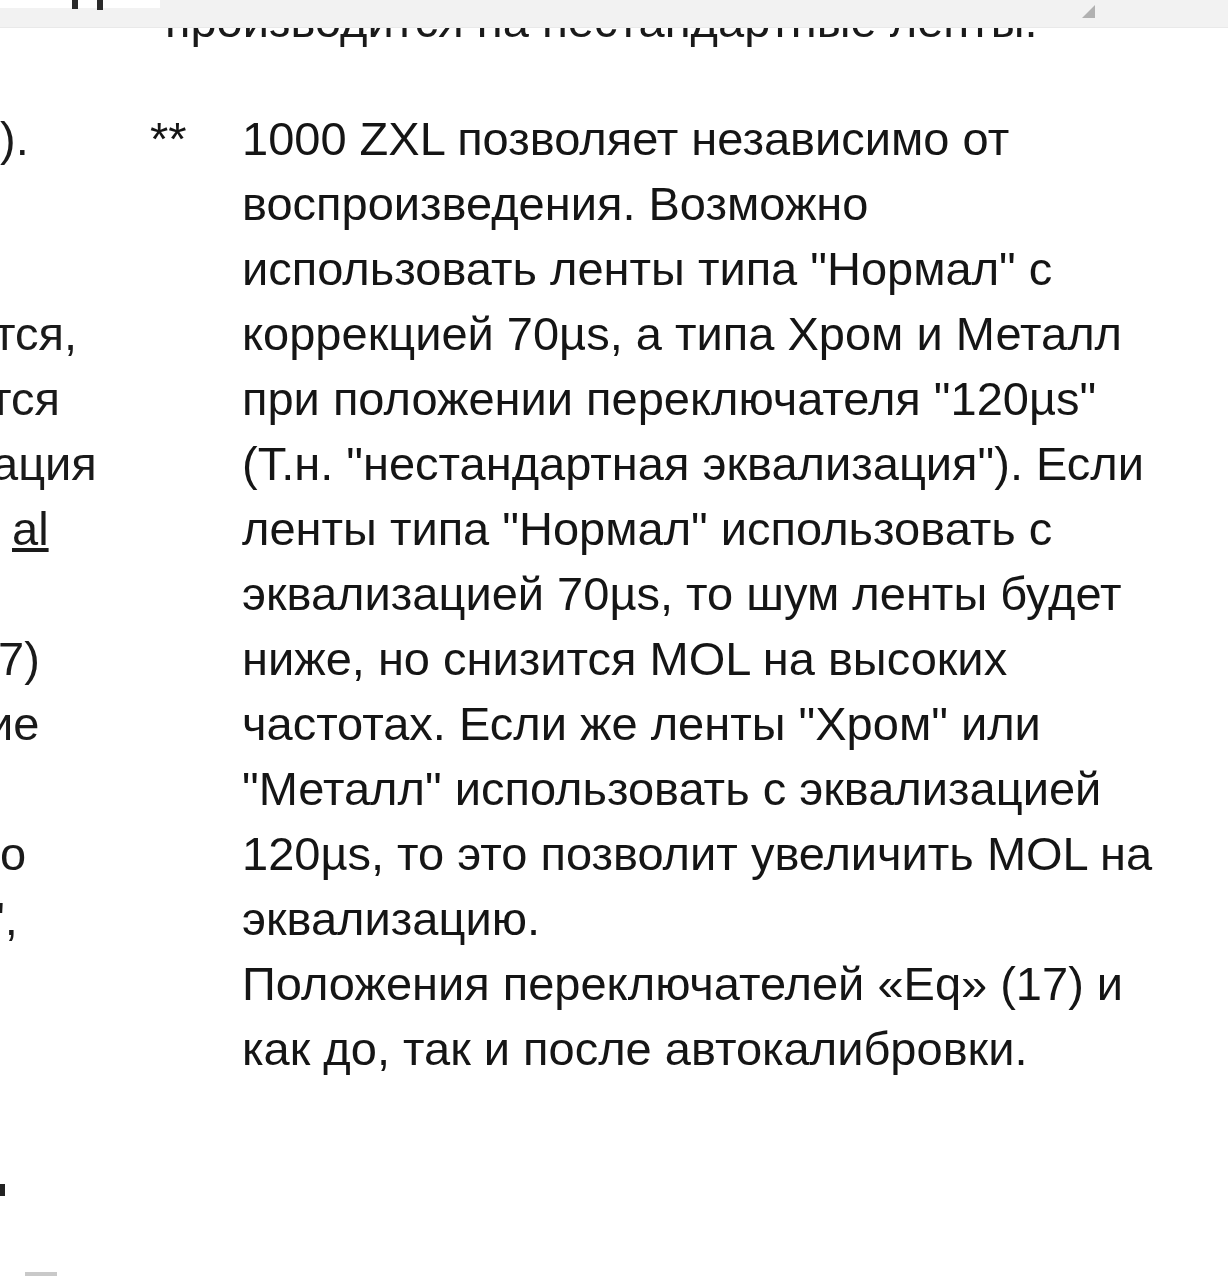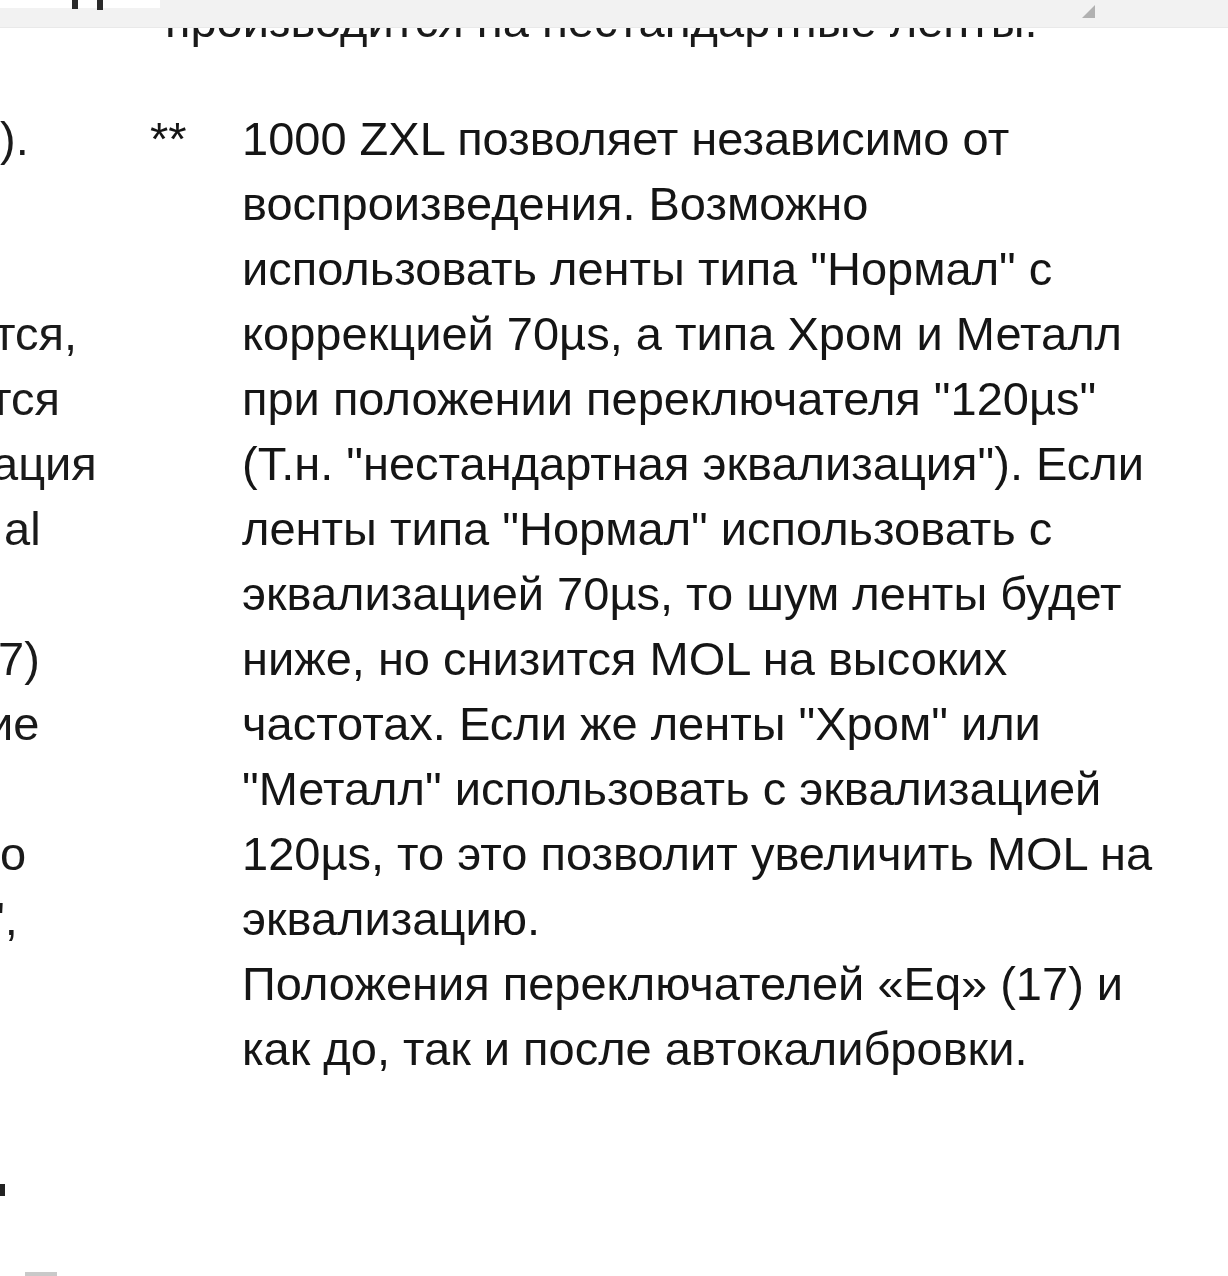--- a/index.html
+++ b/index.html
@@ -82,21 +82,21 @@
     font-size: 47px;
     line-height: 65px;
     white-space: nowrap;
     z-index: 2;
     color: #1a1a1a;
   }
   .frag.f1 { left: 0px;   top: 106px; }
   .frag.f2 { left: -6px;  top: 301px; }
   .frag.f3 { left: -10px; top: 366px; }
   .frag.f4 { left: -8px;  top: 431px; }
-  .frag.f5 { left: 4px;   top: 496px; }
+  .frag.f5 { left: 12px;   top: 496px; text-decoration: underline; }
   .frag.f6 { left: -2px;  top: 626px; }
   .frag.f7 { left: -13px; top: 691px; }
   .frag.f8 { left: 0px;   top: 821px; }
   .frag.f9 { left: -12px; top: 886px; }
   .glyph-sliver {
     position: absolute;
     left: 0; top: 1184px;
     width: 5px; height: 12px;
     background: #222222;
     z-index: 2;

